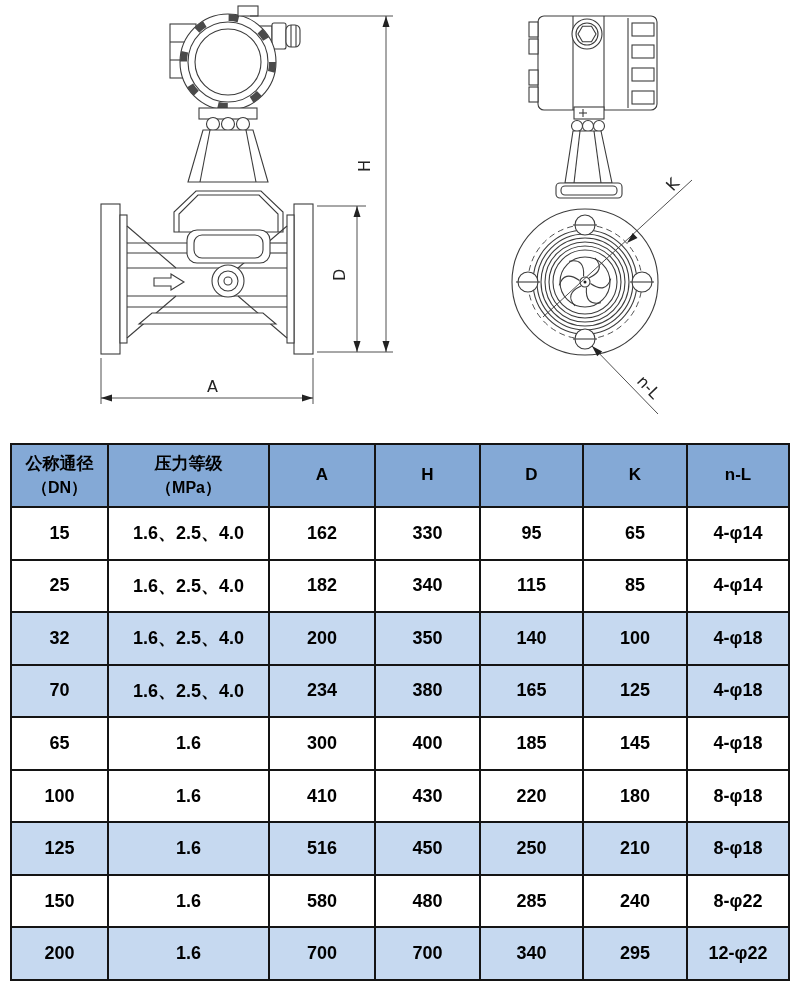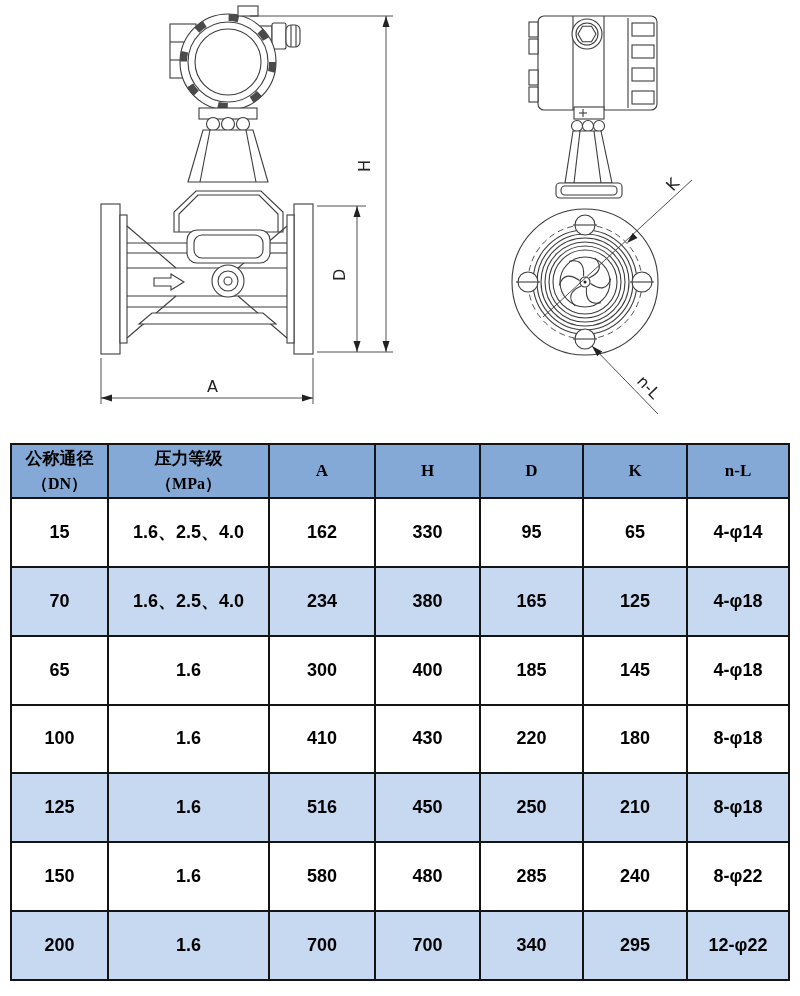--- a/index.html
+++ b/index.html
@@ -12,21 +12,21 @@
   svg .notch{stroke:#4a4a4a;stroke-width:7;}
   svg .dash{stroke-dasharray:6 4;stroke-width:0.9;}
   svg .thin{stroke-width:0.9;}
   svg .arr{fill:#222;stroke:none;}
   svg text{stroke:none;fill:#222;font-size:16px;font-family:"DejaVu Sans","Liberation Sans",sans-serif;}
   table.spec{position:absolute;left:10px;top:443px;width:778px;height:538px;
              border-collapse:collapse;table-layout:fixed;
              border:2.5px solid var(--border,#141414);}
   .spec th,.spec td{border:2px solid var(--border,#141414);text-align:center;vertical-align:middle;
              padding:0;color:#000;font-weight:700;}
-  .spec thead tr{height:54px;background:var(--header-bg,#84a9d6);font-family:Liberation Serif, serif;}
+  .spec thead tr{height:63px;background:var(--header-bg,#84a9d6);}
   .spec th{font-size:17px;line-height:1.45;}
   .spec th .l2{font-size:16px;}
   .spec tbody tr{height:28px;background:var(--row-bg,#ffffff);padding-left:8px;}
   .spec tbody tr.alt{background:var(--row-alt-bg,#c6d9f0);}
   .spec td{font-size:18px;}
 </style>
 </head>
 <body>
 
 <div class="page">
@@ -226,20 +226,38 @@
     <tbody>
         <tr>
           <td>15</td>
           <td>1.6、2.5、4.0</td>
           <td>162</td>
           <td>330</td>
           <td>95</td>
           <td>65</td>
           <td>4-φ14</td>
         </tr>
+        <tr>
+          <td>25</td>
+          <td>1.6、2.5、4.0</td>
+          <td>182</td>
+          <td>340</td>
+          <td>115</td>
+          <td>85</td>
+          <td>4-φ14</td>
+        </tr>
+        <tr class="alt">
+          <td>32</td>
+          <td>1.6、2.5、4.0</td>
+          <td>200</td>
+          <td>350</td>
+          <td>140</td>
+          <td>100</td>
+          <td>4-φ18</td>
+        </tr>
         <tr class="alt">
           <td>70</td>
           <td>1.6、2.5、4.0</td>
           <td>234</td>
           <td>380</td>
           <td>165</td>
           <td>125</td>
           <td>4-φ18</td>
         </tr>
         <tr>

